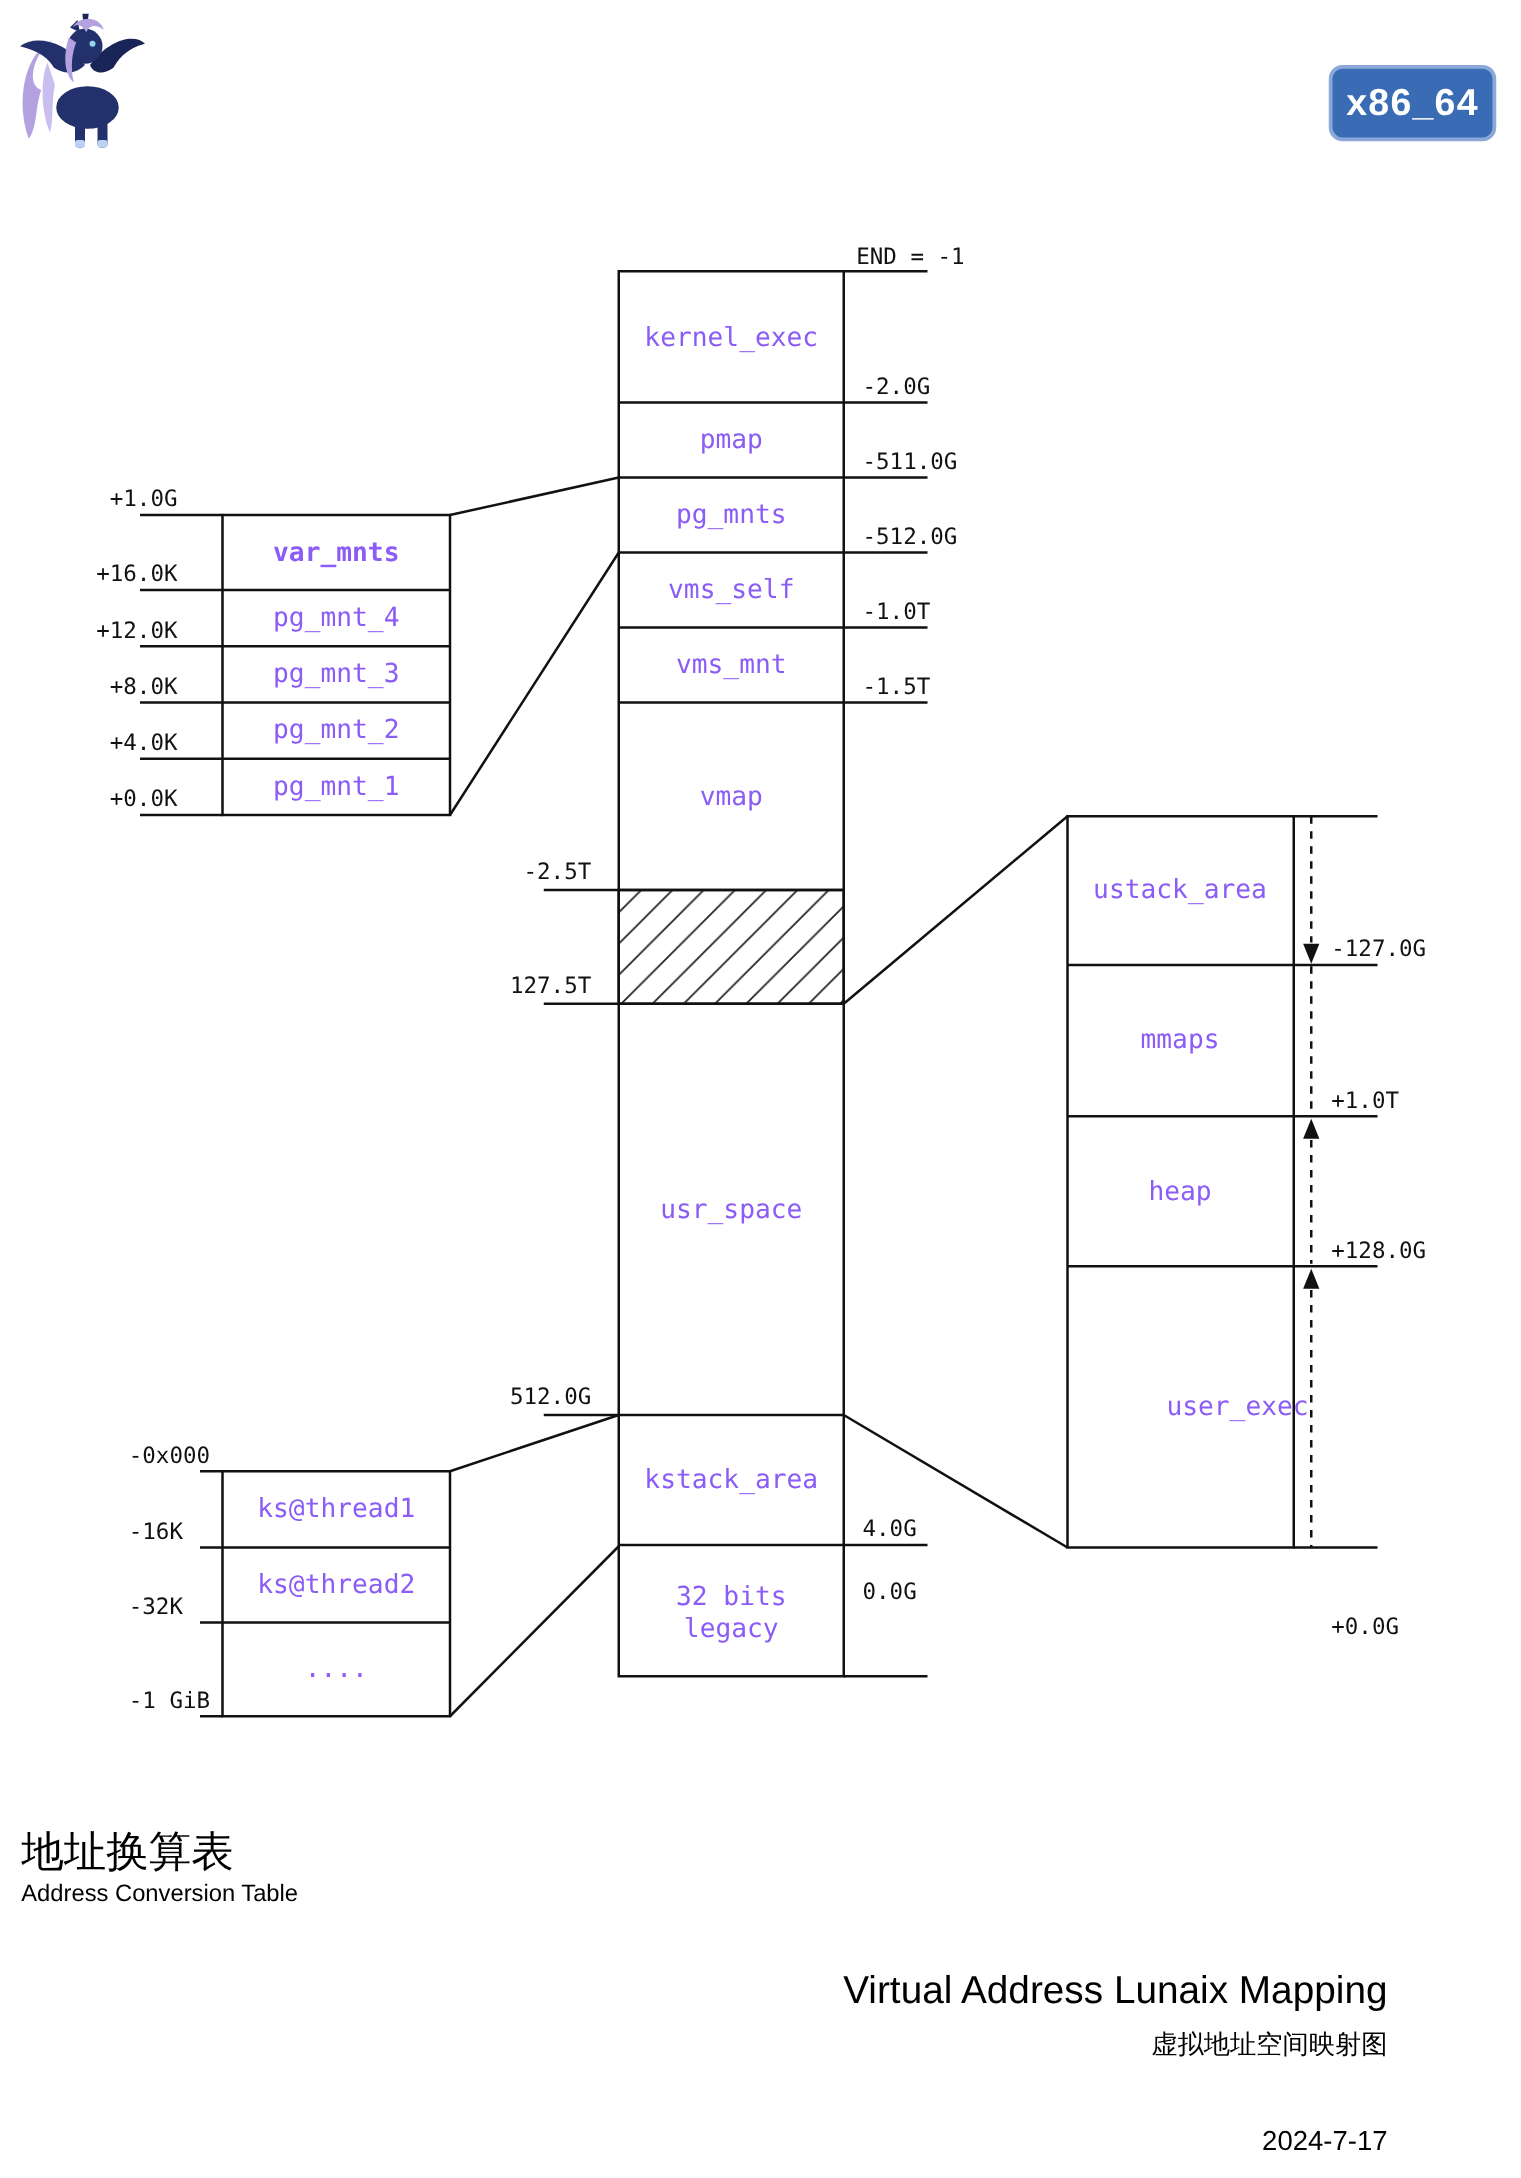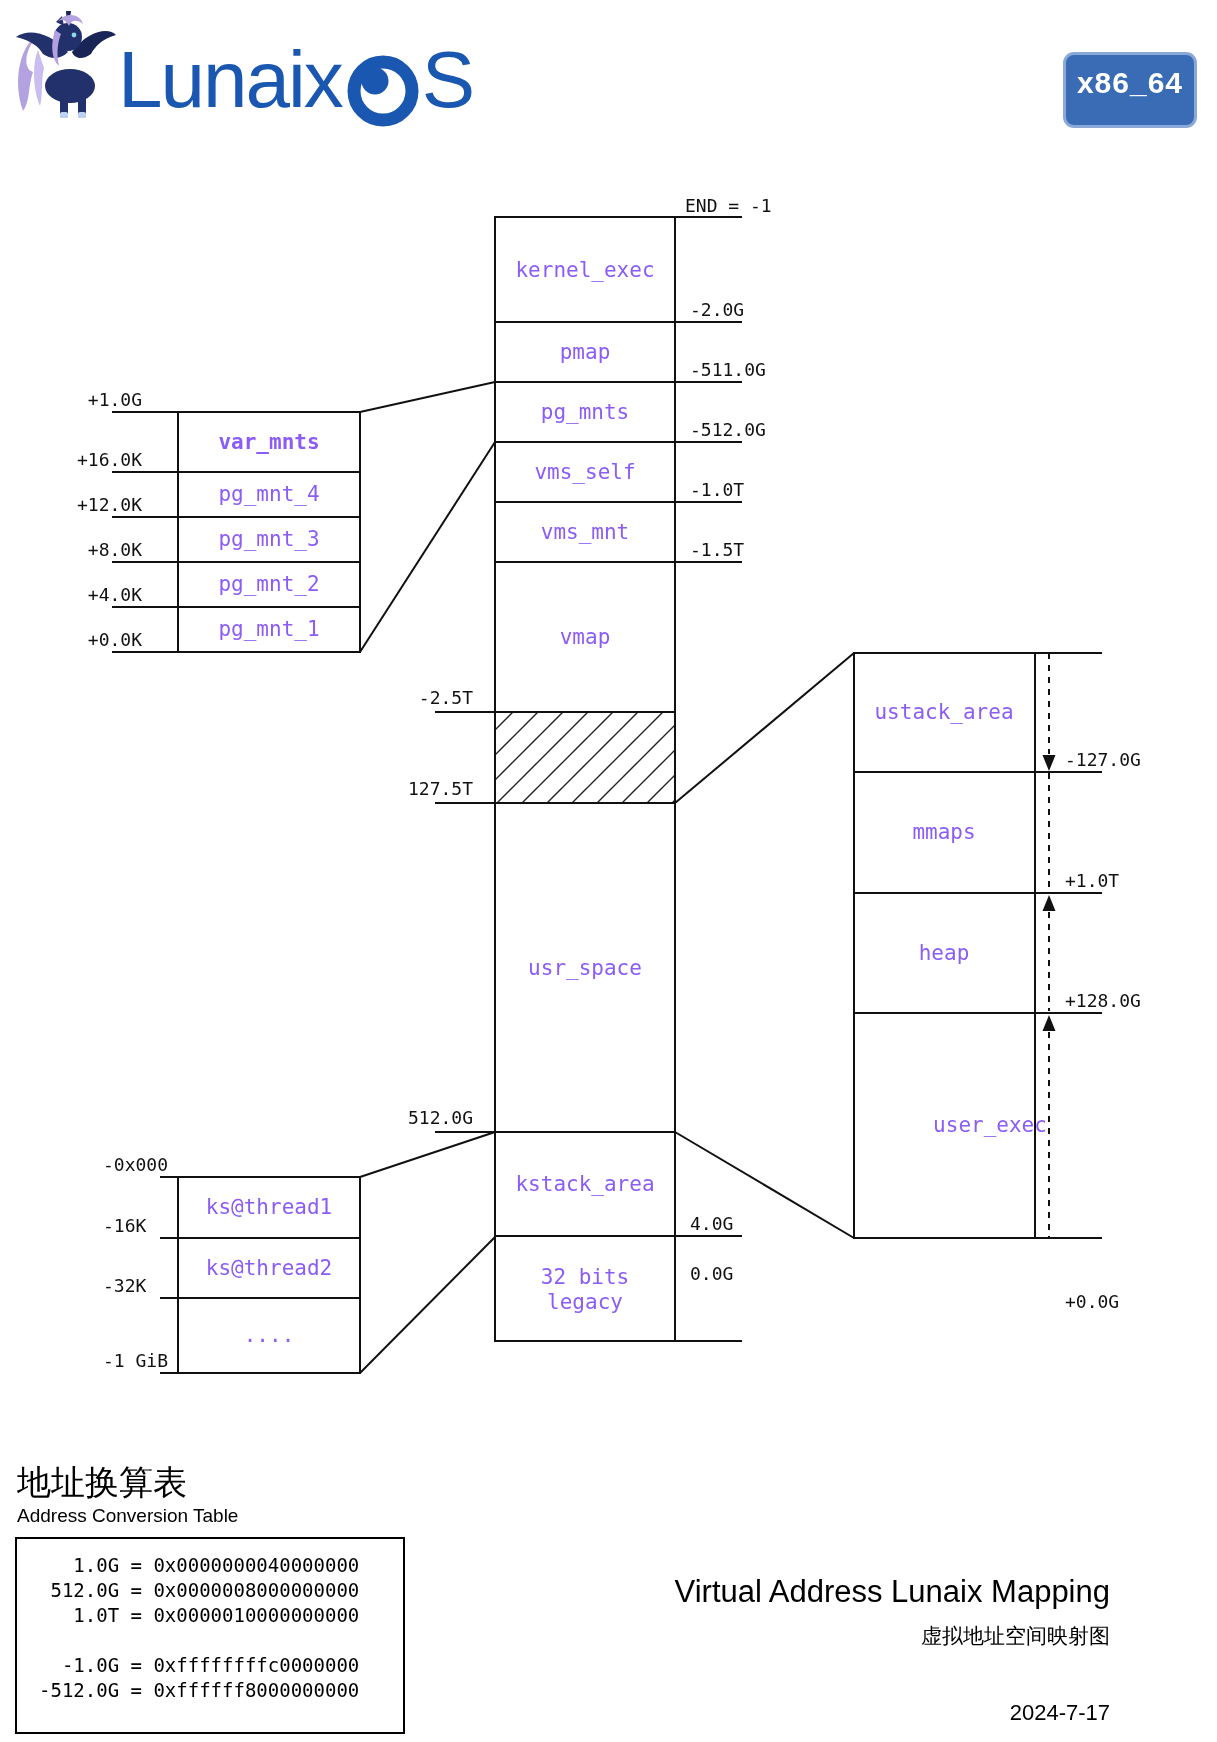--- a/index.html
+++ b/index.html
@@ -8,21 +8,21 @@
   svg.lines{position:absolute;left:0;top:0;}
   .seg-label{position:absolute;transform:translate(-50%,-50%);
              font:21px/1.18 "DejaVu Sans Mono",monospace;color:#8b5cf6;
              text-align:center;white-space:pre-line;}
   .tick-label{position:absolute;font:18px/1.1 "DejaVu Sans Mono",monospace;color:#111;white-space:pre;}
   .logo-wrap{position:absolute;left:118px;top:28px;height:92px;display:flex;align-items:flex-end;}
   .logo-text{font-family:"Liberation Sans",sans-serif;font-weight:500;font-size:80px;line-height:1;
              letter-spacing:-2px;color:var(--logo_blue,#1a57b0);}
   .logo-o{display:inline-block;margin:0 2px -7px 4px;}
   .pony{position:absolute;left:8px;top:6px;}
-  .badge{position:absolute;left:1063px;top:52px;width:134px;height:76px;box-sizing:border-box;
+  .badge{position:absolute;left:1063px;top:52px;width:134px;height:61px;box-sizing:border-box;
          background:var(--badge_bg,#3a6cb5);border:3px solid var(--badge_border,#8aa9d9);
          border-radius:11px;color:var(--badge_text,#fff);
          font:bold 30px/55px "Liberation Sans",sans-serif;text-align:center;letter-spacing:1px;}
   .conv-title-zh{position:absolute;left:17px;top:1462px;font:34px/1.2 "Liberation Sans",sans-serif;color:#000;}
   .conv-title-en{position:absolute;left:17px;top:1505px;font:19px/1.2 "Liberation Sans",sans-serif;color:#000;}
   .conv-box{position:absolute;left:15px;top:1537px;width:390px;height:197px;box-sizing:border-box;
             border:2px solid #000;}
   .conv-pre{margin:14px 0 0 22px;font:19px/25px "DejaVu Sans Mono",monospace;color:#000;white-space:pre;}
   .foot-title{position:absolute;right:107px;top:1573px;font:31px/1.2 "Liberation Sans",sans-serif;color:#000;text-align:right;}
   .foot-sub{position:absolute;right:107px;top:1622px;font:21px/1.3 "Liberation Sans",sans-serif;color:#000;text-align:right;}
@@ -44,28 +44,20 @@
     <rect x="52" y="106" width="8" height="6" rx="2" fill="#bcd2f2"></rect>
     <rect x="70" y="106" width="8" height="6" rx="2" fill="#bcd2f2"></rect>
     <circle cx="60" cy="31" r="14" fill="#22306b"></circle>
     <polygon points="58,5 63,5 61,20 59,20" fill="#1a2557"></polygon>
     <polygon points="48,16 54,10 56,20" fill="#22306b"></polygon>
     <path d="M50,16 C56,6 72,7 75,18 C69,13 63,14 61,20 C57,13 53,13 50,16 Z" fill="#b4a2e0"></path>
     <path d="M47,24 C42,40 44,54 51,60 C48,47 50,35 53,28 Z" fill="#b4a2e0"></path>
     <circle cx="66" cy="29" r="2.4" fill="#8fd8ea"></circle>
   </svg>
 
-  <div class="logo-wrap">
-    <span class="logo-text">Lunaix</span>
-      <svg class="logo-o" width="74" height="74" viewBox="0 0 74 74">
-      <circle cx="37" cy="38" r="29" fill="none" stroke="#1a57b0" stroke-width="13"></circle>
-      <circle cx="29" cy="28" r="13.5" fill="#1a57b0"></circle>
-    </svg>
-      <span class="logo-text">S</span>
-  </div>
 
   <div class="badge">x86_64</div>
 
   <svg class="lines" width="1217" height="1742" viewBox="0 0 1217 1742">
     <defs>
       <pattern id="hatch" width="25" height="25" patternUnits="userSpaceOnUse">
         <path d="M-6.25,6.25 l12.5,-12.5 M0,25 l25,-25 M18.75,31.25 l12.5,-12.5" stroke="#222" stroke-width="1.4" fill="none"></path>
       </pattern>
     </defs>
 
@@ -209,26 +201,18 @@
   <div class="seg-label" style="left:944px;top:953px;">heap</div>
   <div class="seg-label" style="left:944px;top:1125px;margin-left:46px;">user_exec</div>
 
   <div class="tick-label" style="left:1065px;top:750px;">-127.0G</div>
   <div class="tick-label" style="left:1065px;top:871px;">+1.0T</div>
   <div class="tick-label" style="left:1065px;top:991px;">+128.0G</div>
   <div class="tick-label" style="left:1065px;top:1280px;margin-top:12px;">+0.0G</div>
 
   <div class="conv-title-zh">地址换算表</div>
   <div class="conv-title-en">Address Conversion Table</div>
-  <div class="conv-box">
-    <pre class="conv-pre">   1.0G = 0x0000000040000000
- 512.0G = 0x0000008000000000
-   1.0T = 0x0000010000000000
-
-  -1.0G = 0xffffffffc0000000
--512.0G = 0xffffff8000000000</pre>
-  </div>
 
   <div class="foot-title">Virtual Address Lunaix Mapping</div>
   <div class="foot-sub">虚拟地址空间映射图</div>
   <div class="foot-date">2024-7-17</div>
 
 </div>
 
 </body></html>

